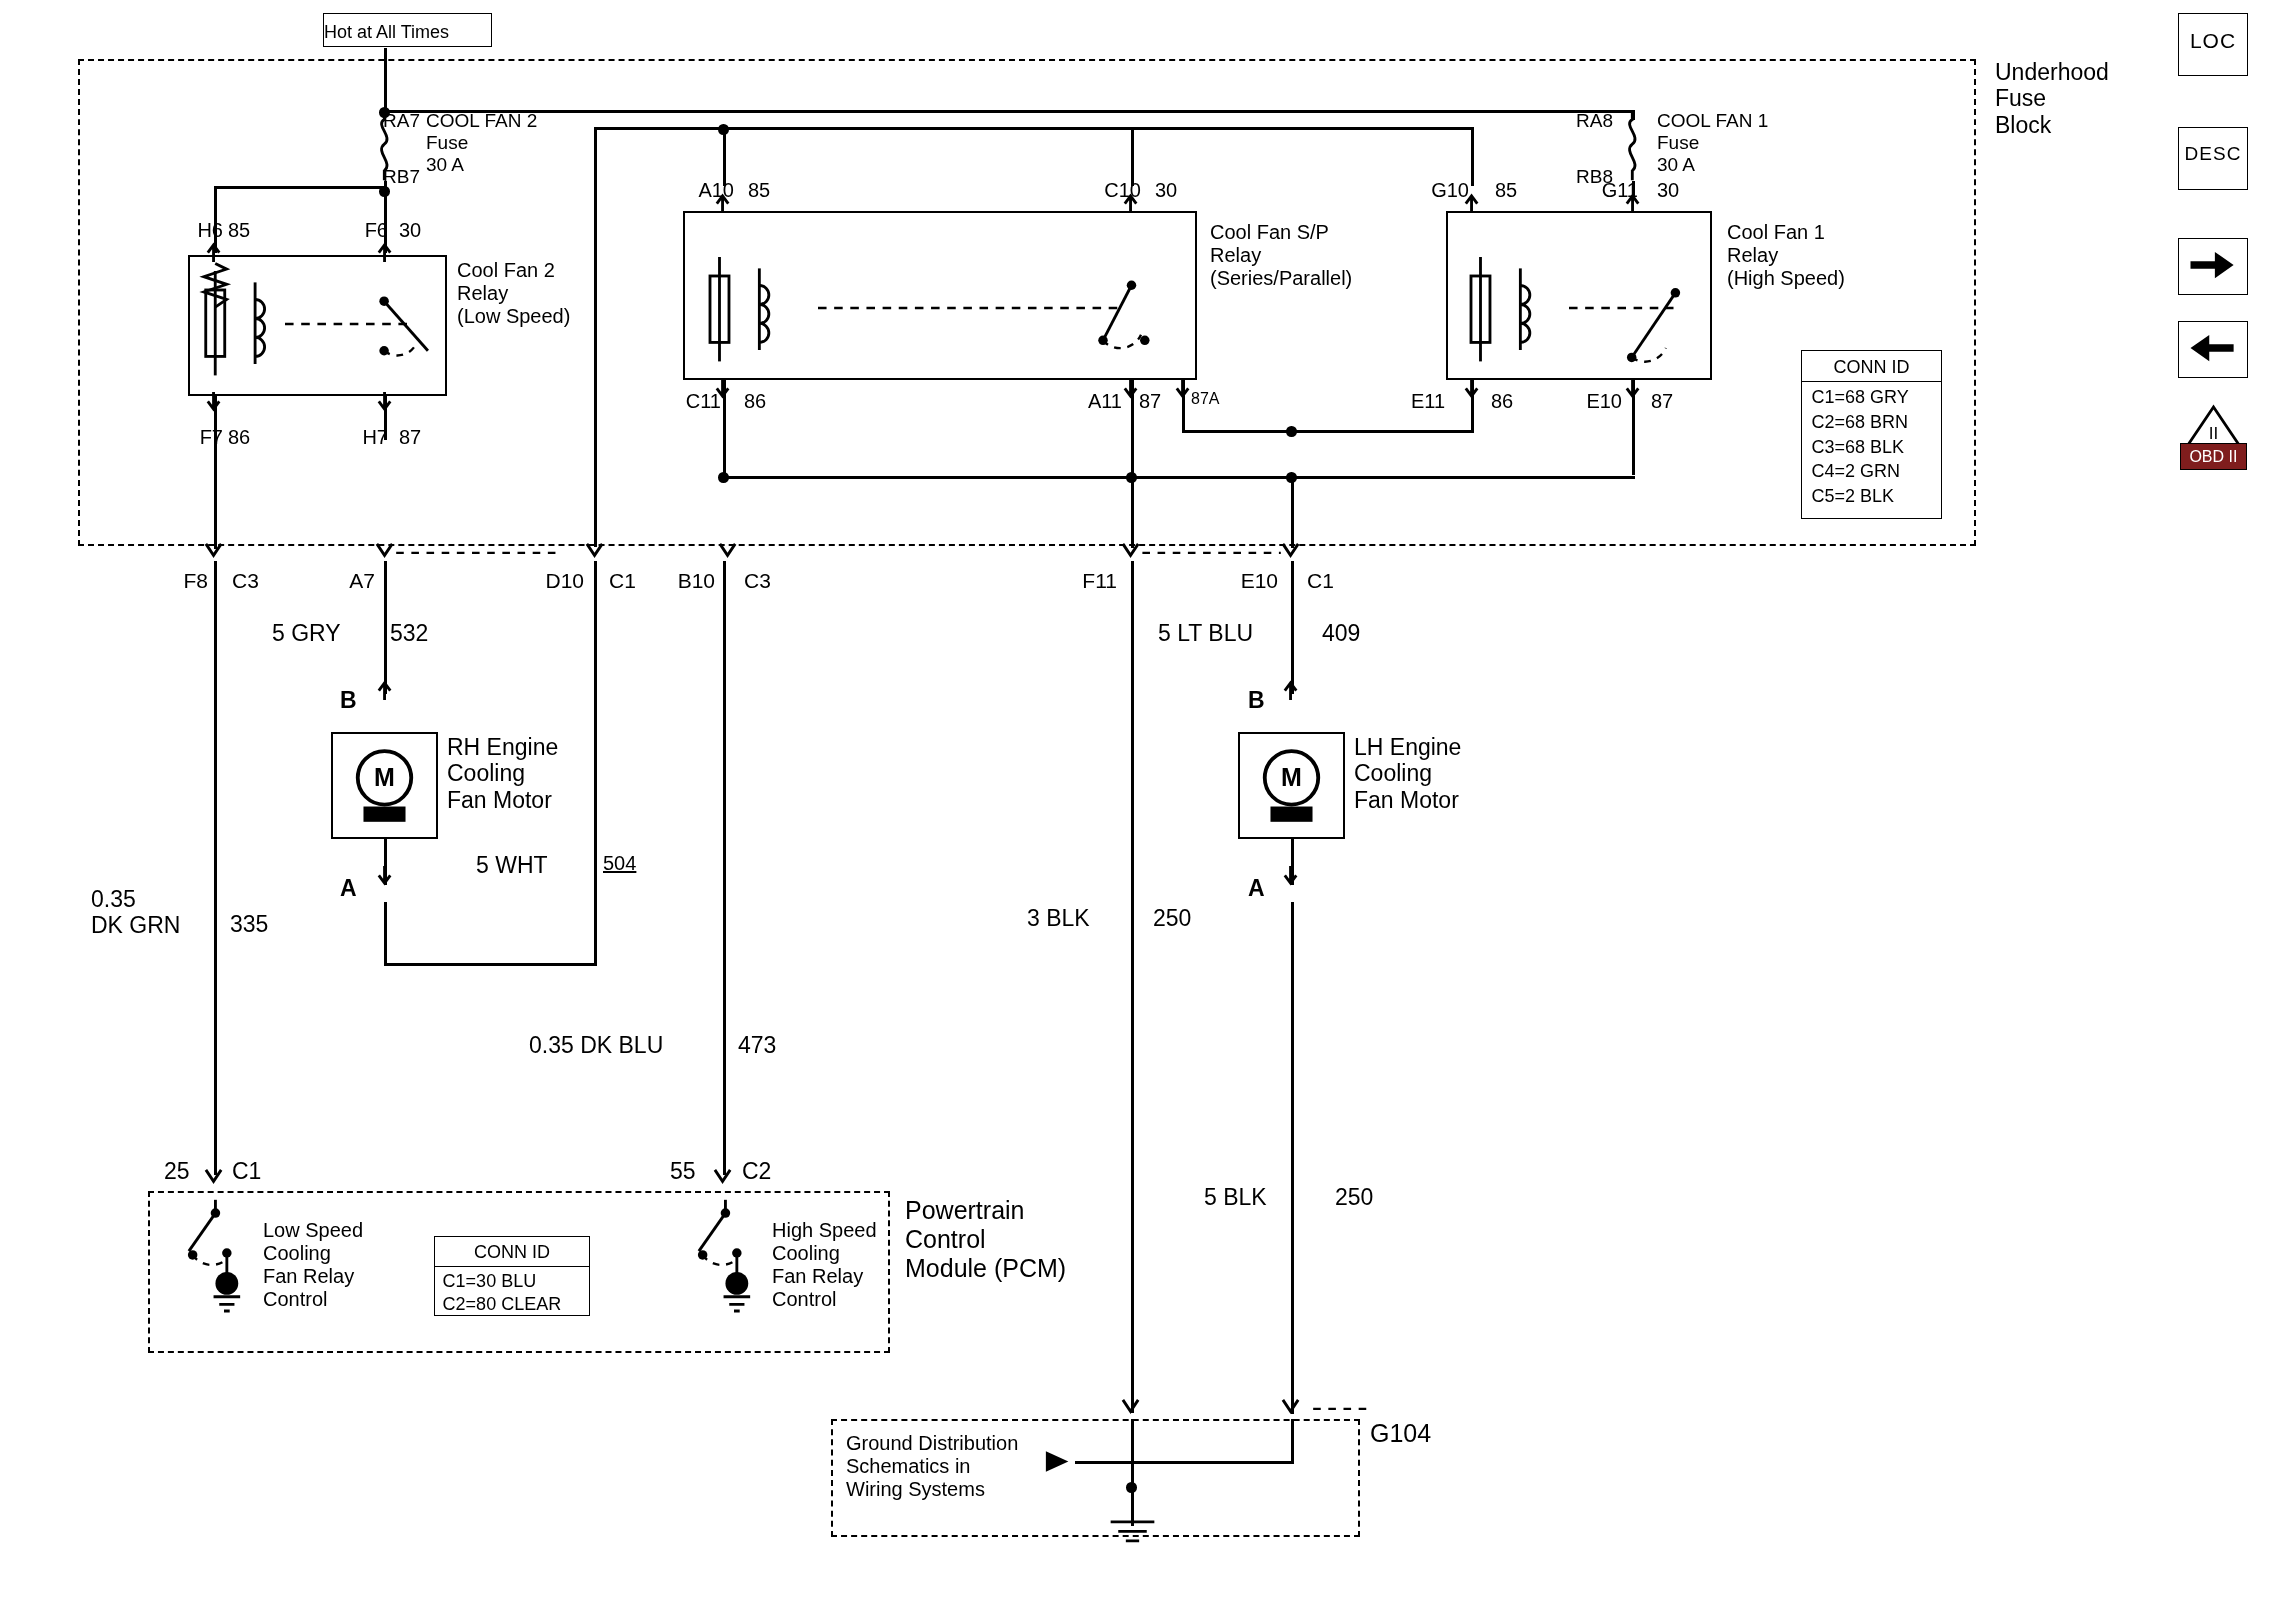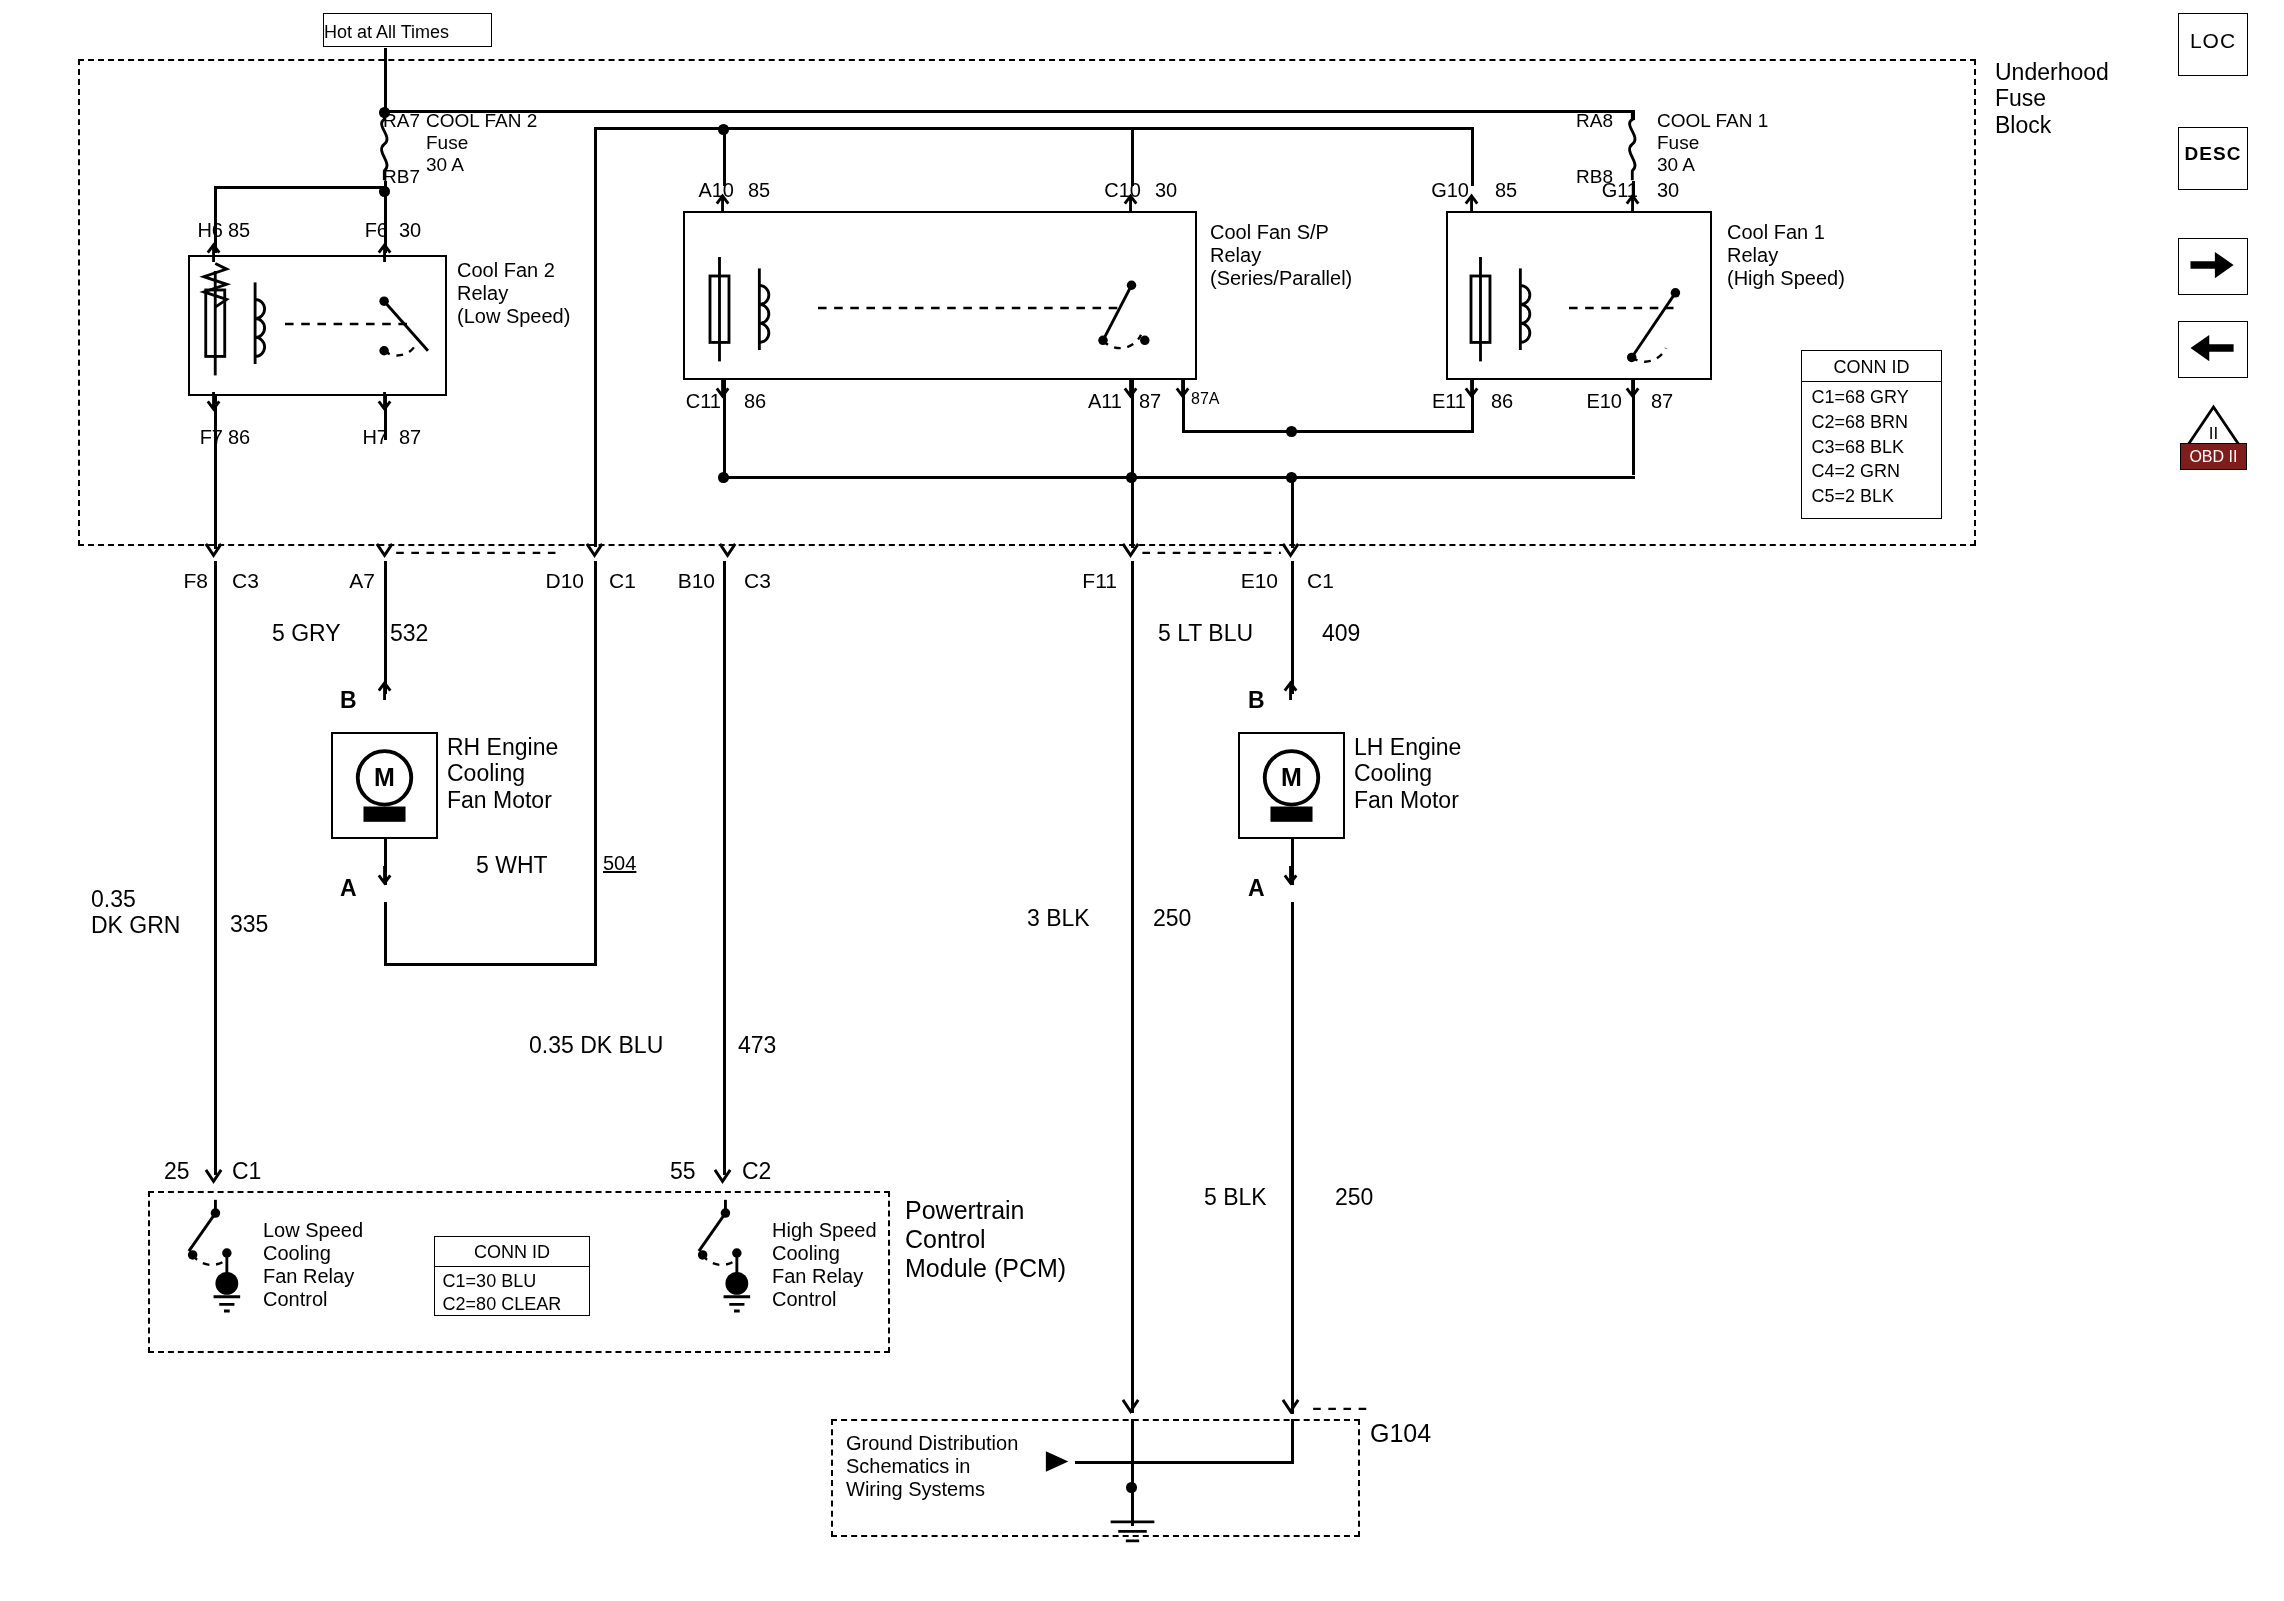--- a/index.html
+++ b/index.html
@@ -196,21 +196,21 @@
   </svg>
 
   <div class="ln vl" style="left:1471px;top:380px;height:42px;"></div>
   <div class="ln vl" style="left:1632px;top:380px;height:42px;"></div>
   <svg style="left:1462px;top:377px;width:21px;height:21px;" viewBox="0 0 22 22" width="21" height="21">
       <path d="M10,2 L10,20 M4,12 L10,20 L16,12" stroke="#000" stroke-width="3" fill="none"></path>
     </svg>
   <svg style="left:1623px;top:377px;width:21px;height:21px;" viewBox="0 0 22 22" width="21" height="21">
       <path d="M10,2 L10,20 M4,12 L10,20 L16,12" stroke="#000" stroke-width="3" fill="none"></path>
     </svg>
-  <div class="txt" style="left:1411px;top:390px;font-size:20px;text-align:right;width:55px;">E11</div>
+  <div class="txt" style="left:1411px;top:390px;font-size:20px;text-align:left;width:55px;">E11</div>
   <div class="txt" style="left:1491px;top:390px;font-size:20px;">86</div>
   <div class="txt" style="left:1567px;top:390px;font-size:20px;text-align:right;width:55px;">E10</div>
   <div class="txt" style="left:1651px;top:390px;font-size:20px;">87</div>
 
   <div class="ln hl" style="left:723px;top:476px;width:571px;"></div>
   <div class="ln vl" style="left:1291px;top:476px;height:72px;"></div>
   <div class="dot" style="left:1286px;top:472px;"></div>
   <div class="ln vl" style="left:723px;top:422px;height:53px;"></div>
   <div class="dot" style="left:718px;top:472px;"></div>
   <div class="ln vl" style="left:1131px;top:422px;height:126px;"></div>
@@ -421,21 +421,21 @@
     </svg>
   <div class="dot" style="left:1126px;top:1482px;"></div>
   <div class="ln vl" style="left:1131px;top:1488px;height:38px;"></div>
   <svg style="left:1103px;top:1518px;width:59px;height:38px;" viewBox="0 0 62 40" width="59" height="38">
     <path d="M8,4 L54,4 M16,14 L46,14 M24,24 L38,24" stroke="#000" stroke-width="3"></path>
   </svg>
 
   <div class="thinbox" style="left:2178px;top:13.3px;width:70px;height:63px;">
     <div class="txt ctr" style="left:0;top:15px;width:68px;font-size:21px;letter-spacing:1px;">LOC</div>
   </div>
-  <div class="thinbox" style="left:2178px;top:127px;width:70px;height:63px;font-weight:bold;">
+  <div class="thinbox" style="left:2178px;top:127px;width:70px;height:63px;">
     <div class="txt ctr" style="left:0;top:15px;width:68px;font-size:19px;letter-spacing:1px;">DESC</div>
   </div>
   <div class="thinbox" style="left:2178px;top:238px;width:70px;height:57px;">
     <svg style="left:11.4px;top:11.4px;width:46px;height:30px;" viewBox="0 0 48 32" width="46" height="30">
       <path d="M0,12 L26,12 L26,2 L46,16 L26,30 L26,20 L0,20 Z" fill="#000"></path>
     </svg>
   </div>
   <div class="thinbox" style="left:2178px;top:321px;width:70px;height:57px;">
     <svg style="left:11.4px;top:11.4px;width:46px;height:30px;" viewBox="0 0 48 32" width="46" height="30">
       <path d="M46,12 L20,12 L20,2 L0,16 L20,30 L20,20 L46,20 Z" fill="#000"></path>

